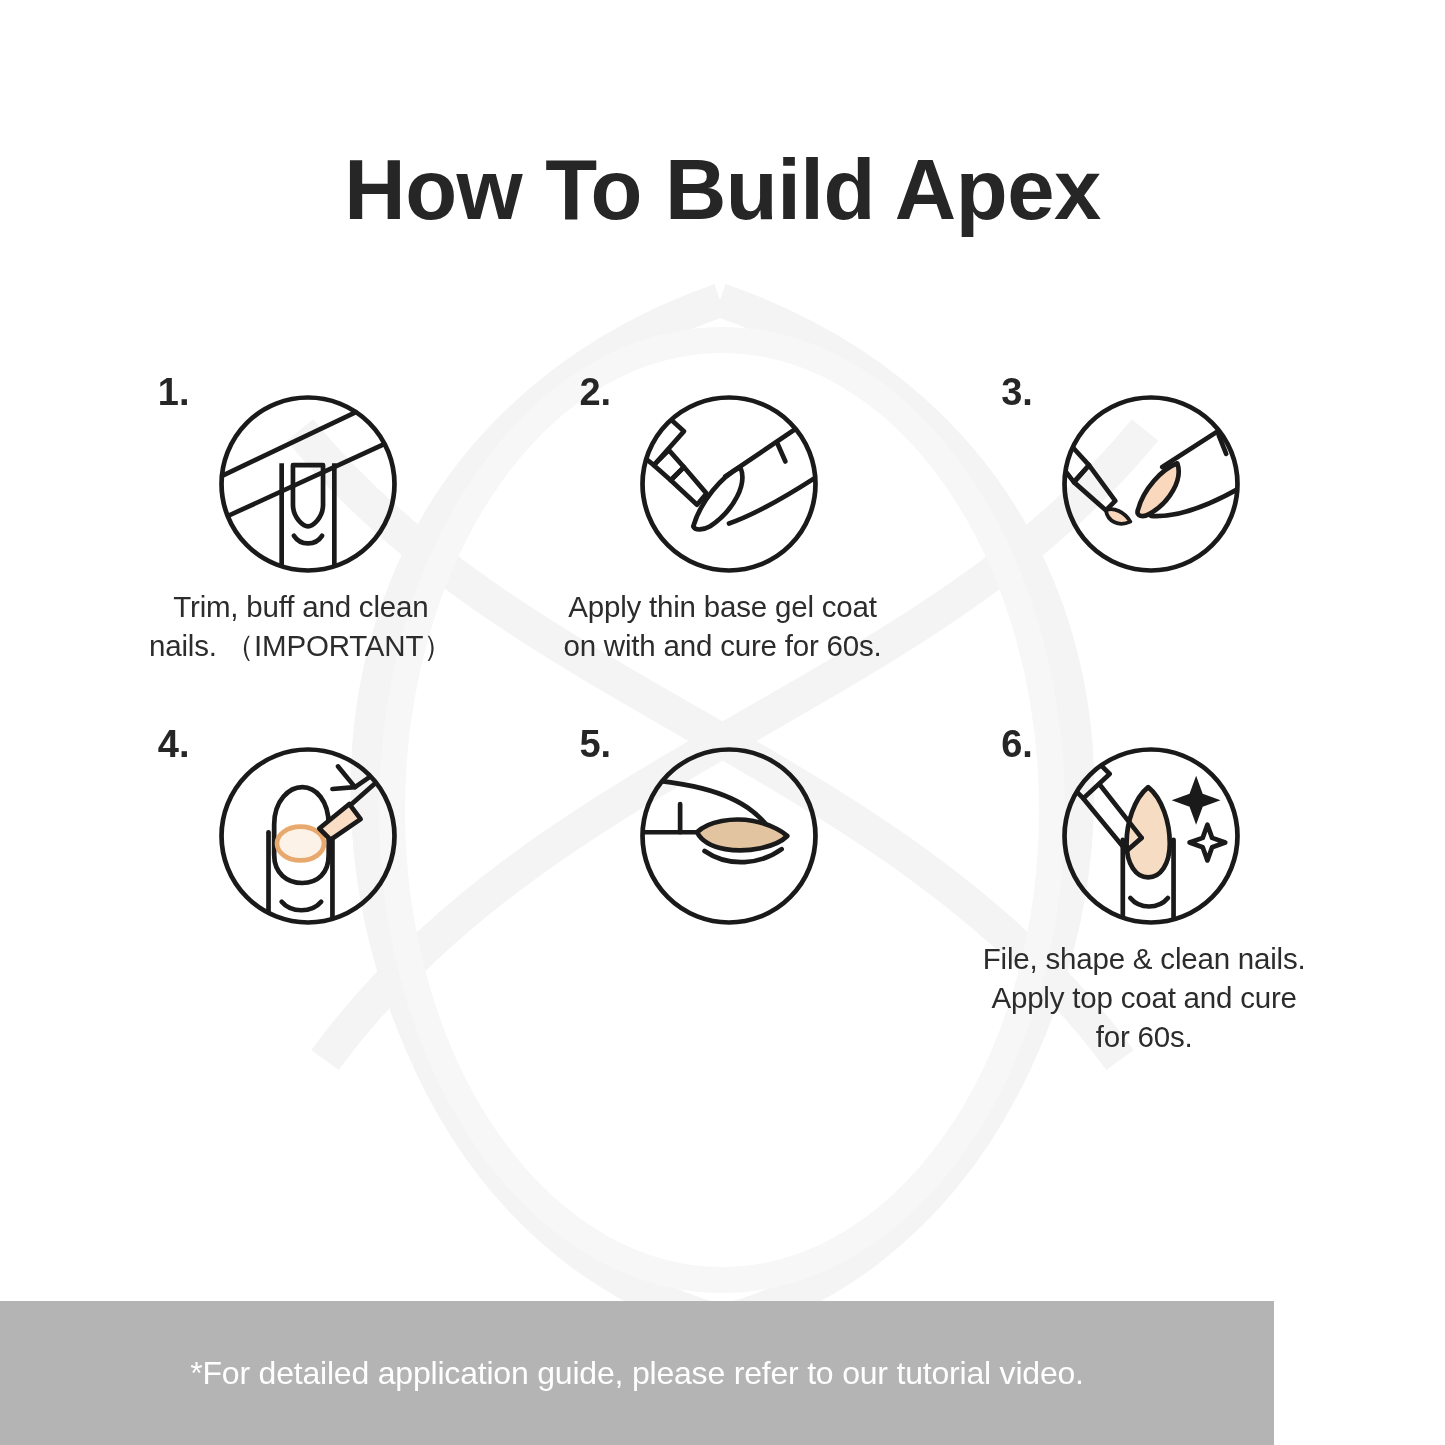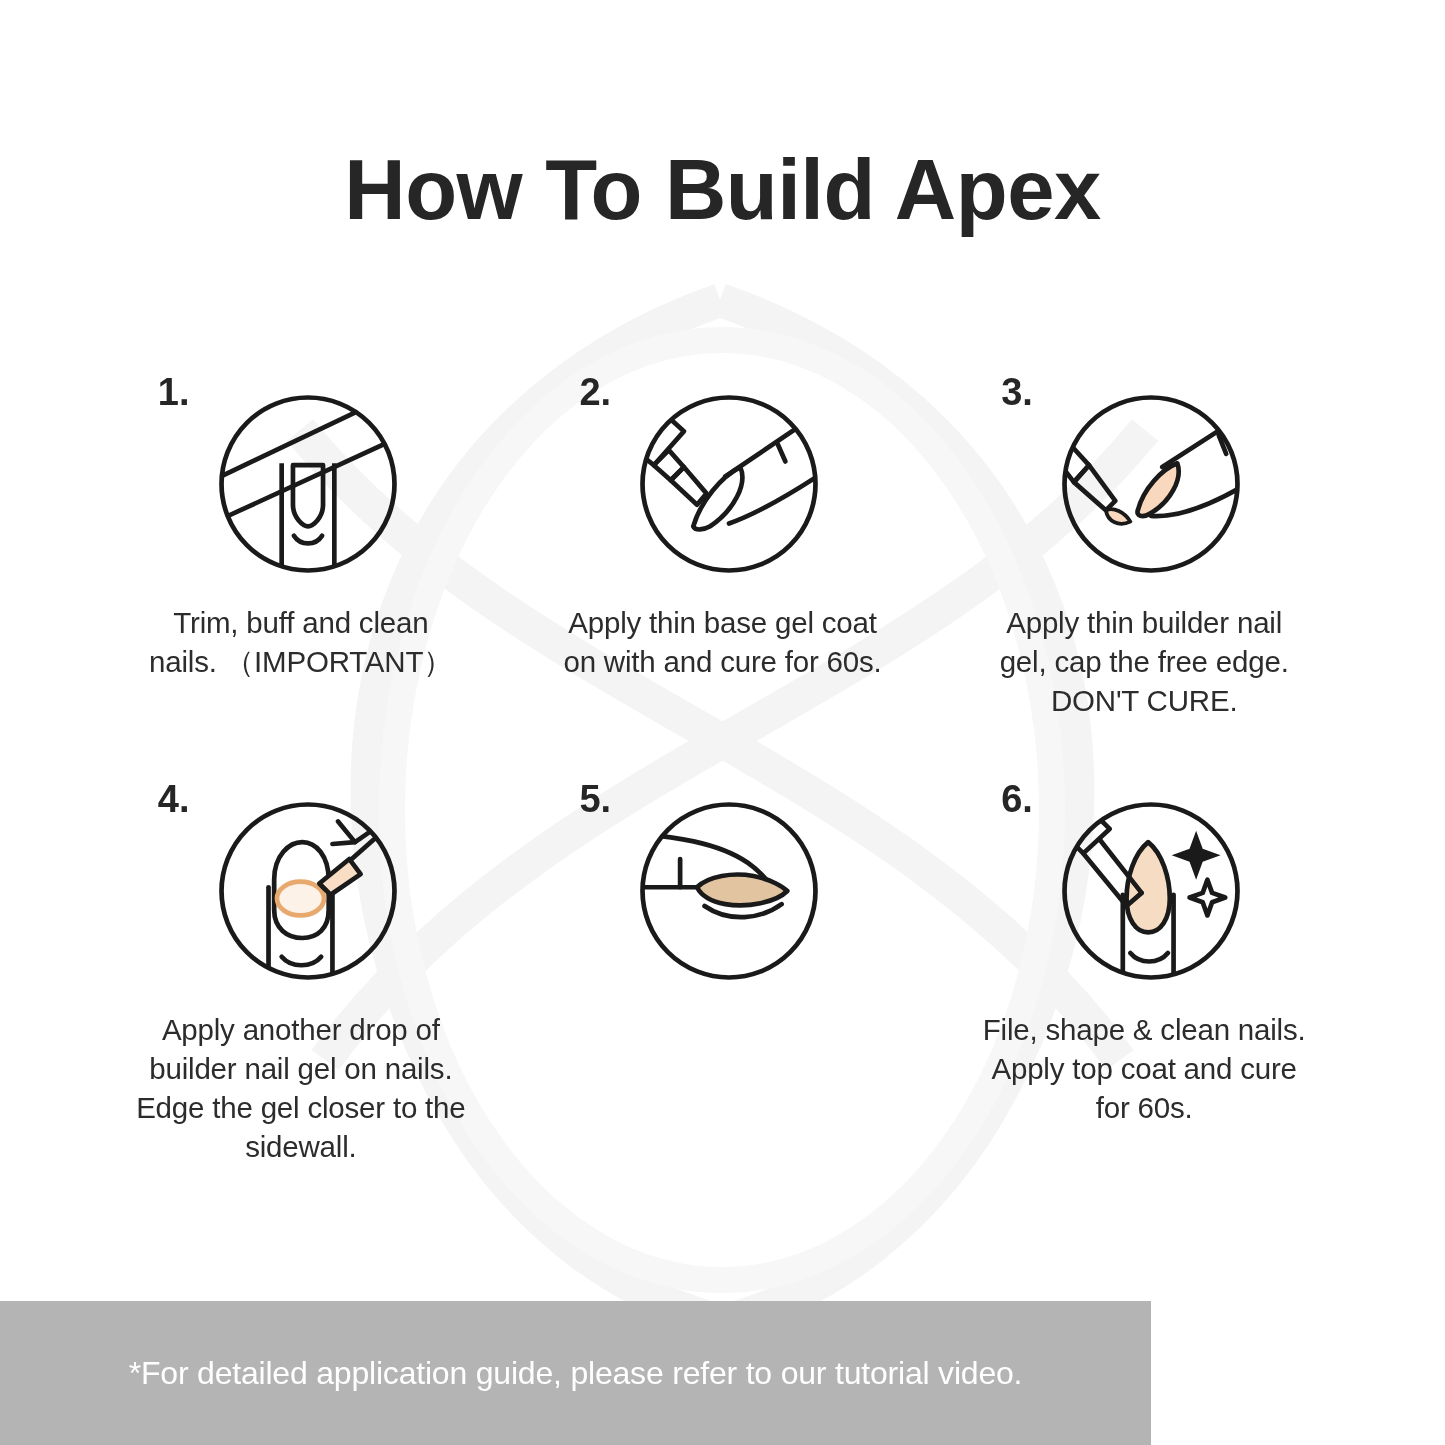--- a/index.html
+++ b/index.html
@@ -89,39 +89,39 @@
 
   .step-illus {
     position: absolute;
     left: 58px;
     top: 22px;
     width: 188px;
     height: 188px;
   }
 
   .step-caption {
-    margin-top: 20px;
+    margin-top: 4px;
     width: 330px;
     text-align: center;
     font-size: 29.5px;
     line-height: 39px;
     color: #2c2c2c;
     font-family: "Liberation Sans", sans-serif;
     letter-spacing: -0.2px;
   }
 
   
   .row2 .step-top { height: 215px; }
 
   
   #footer {
     position: absolute;
     left: 0;
     top: 1301px;
-    width: 1151px;
+    width: 1274px;
     height: 144px;
     background: #b4b4b4;
     display: flex;
     align-items: center;
     justify-content: center;
     z-index: 2;
   }
   #footer-text {
     color: #ffffff;
     font-size: 32px;
@@ -231,21 +231,20 @@
             <g fill="none" stroke="#1a1a1a" stroke-width="5" stroke-linejoin="round" stroke-linecap="round">
 
               <path d="M -10 62 L 14 58 L 34 80 L 18 98 Z"></path>
 
               <path d="M 18 98 L 52 128 L 62 118 L 34 80 Z"></path>
             </g>
           </g>
           <circle cx="100" cy="100" r="92" fill="none" stroke="#1a1a1a" stroke-width="5"></circle>
         </svg>
       </div>
-      <div class="step-caption">Apply thin builder nail gel, cap the free edge. DON'T CURE.</div>
     </div>
 
     <div class="step row2">
       <div class="step-top">
         <div class="step-num">4.</div>
         <svg class="step-illus" viewBox="0 0 200 200">
           <defs>
             <clipPath id="c4">
                 <circle cx="100" cy="100" r="92"></circle>
               </clipPath>
@@ -267,21 +266,20 @@
               <path d="M 205 10 L 150 48 L 132 26"></path>
               <path d="M 142 70 L 176 40"></path>
               <path d="M 126 50 L 150 48"></path>
             </g>
 
             <path d="M 112 92 L 144 66 L 156 82 L 124 104 Z" fill="#f9ddc4" stroke="#1a1a1a" stroke-width="5" stroke-linejoin="round"></path>
           </g>
           <circle cx="100" cy="100" r="92" fill="none" stroke="#1a1a1a" stroke-width="5"></circle>
         </svg>
       </div>
-      <div class="step-caption">Apply another drop of builder nail gel on nails. Edge the gel closer to the sidewall.</div>
     </div>
 
     <div class="step row2">
       <div class="step-top">
         <div class="step-num">5.</div>
         <svg class="step-illus" viewBox="0 0 200 200">
           <defs>
             <clipPath id="c5">
                 <circle cx="100" cy="100" r="92"></circle>
               </clipPath>

